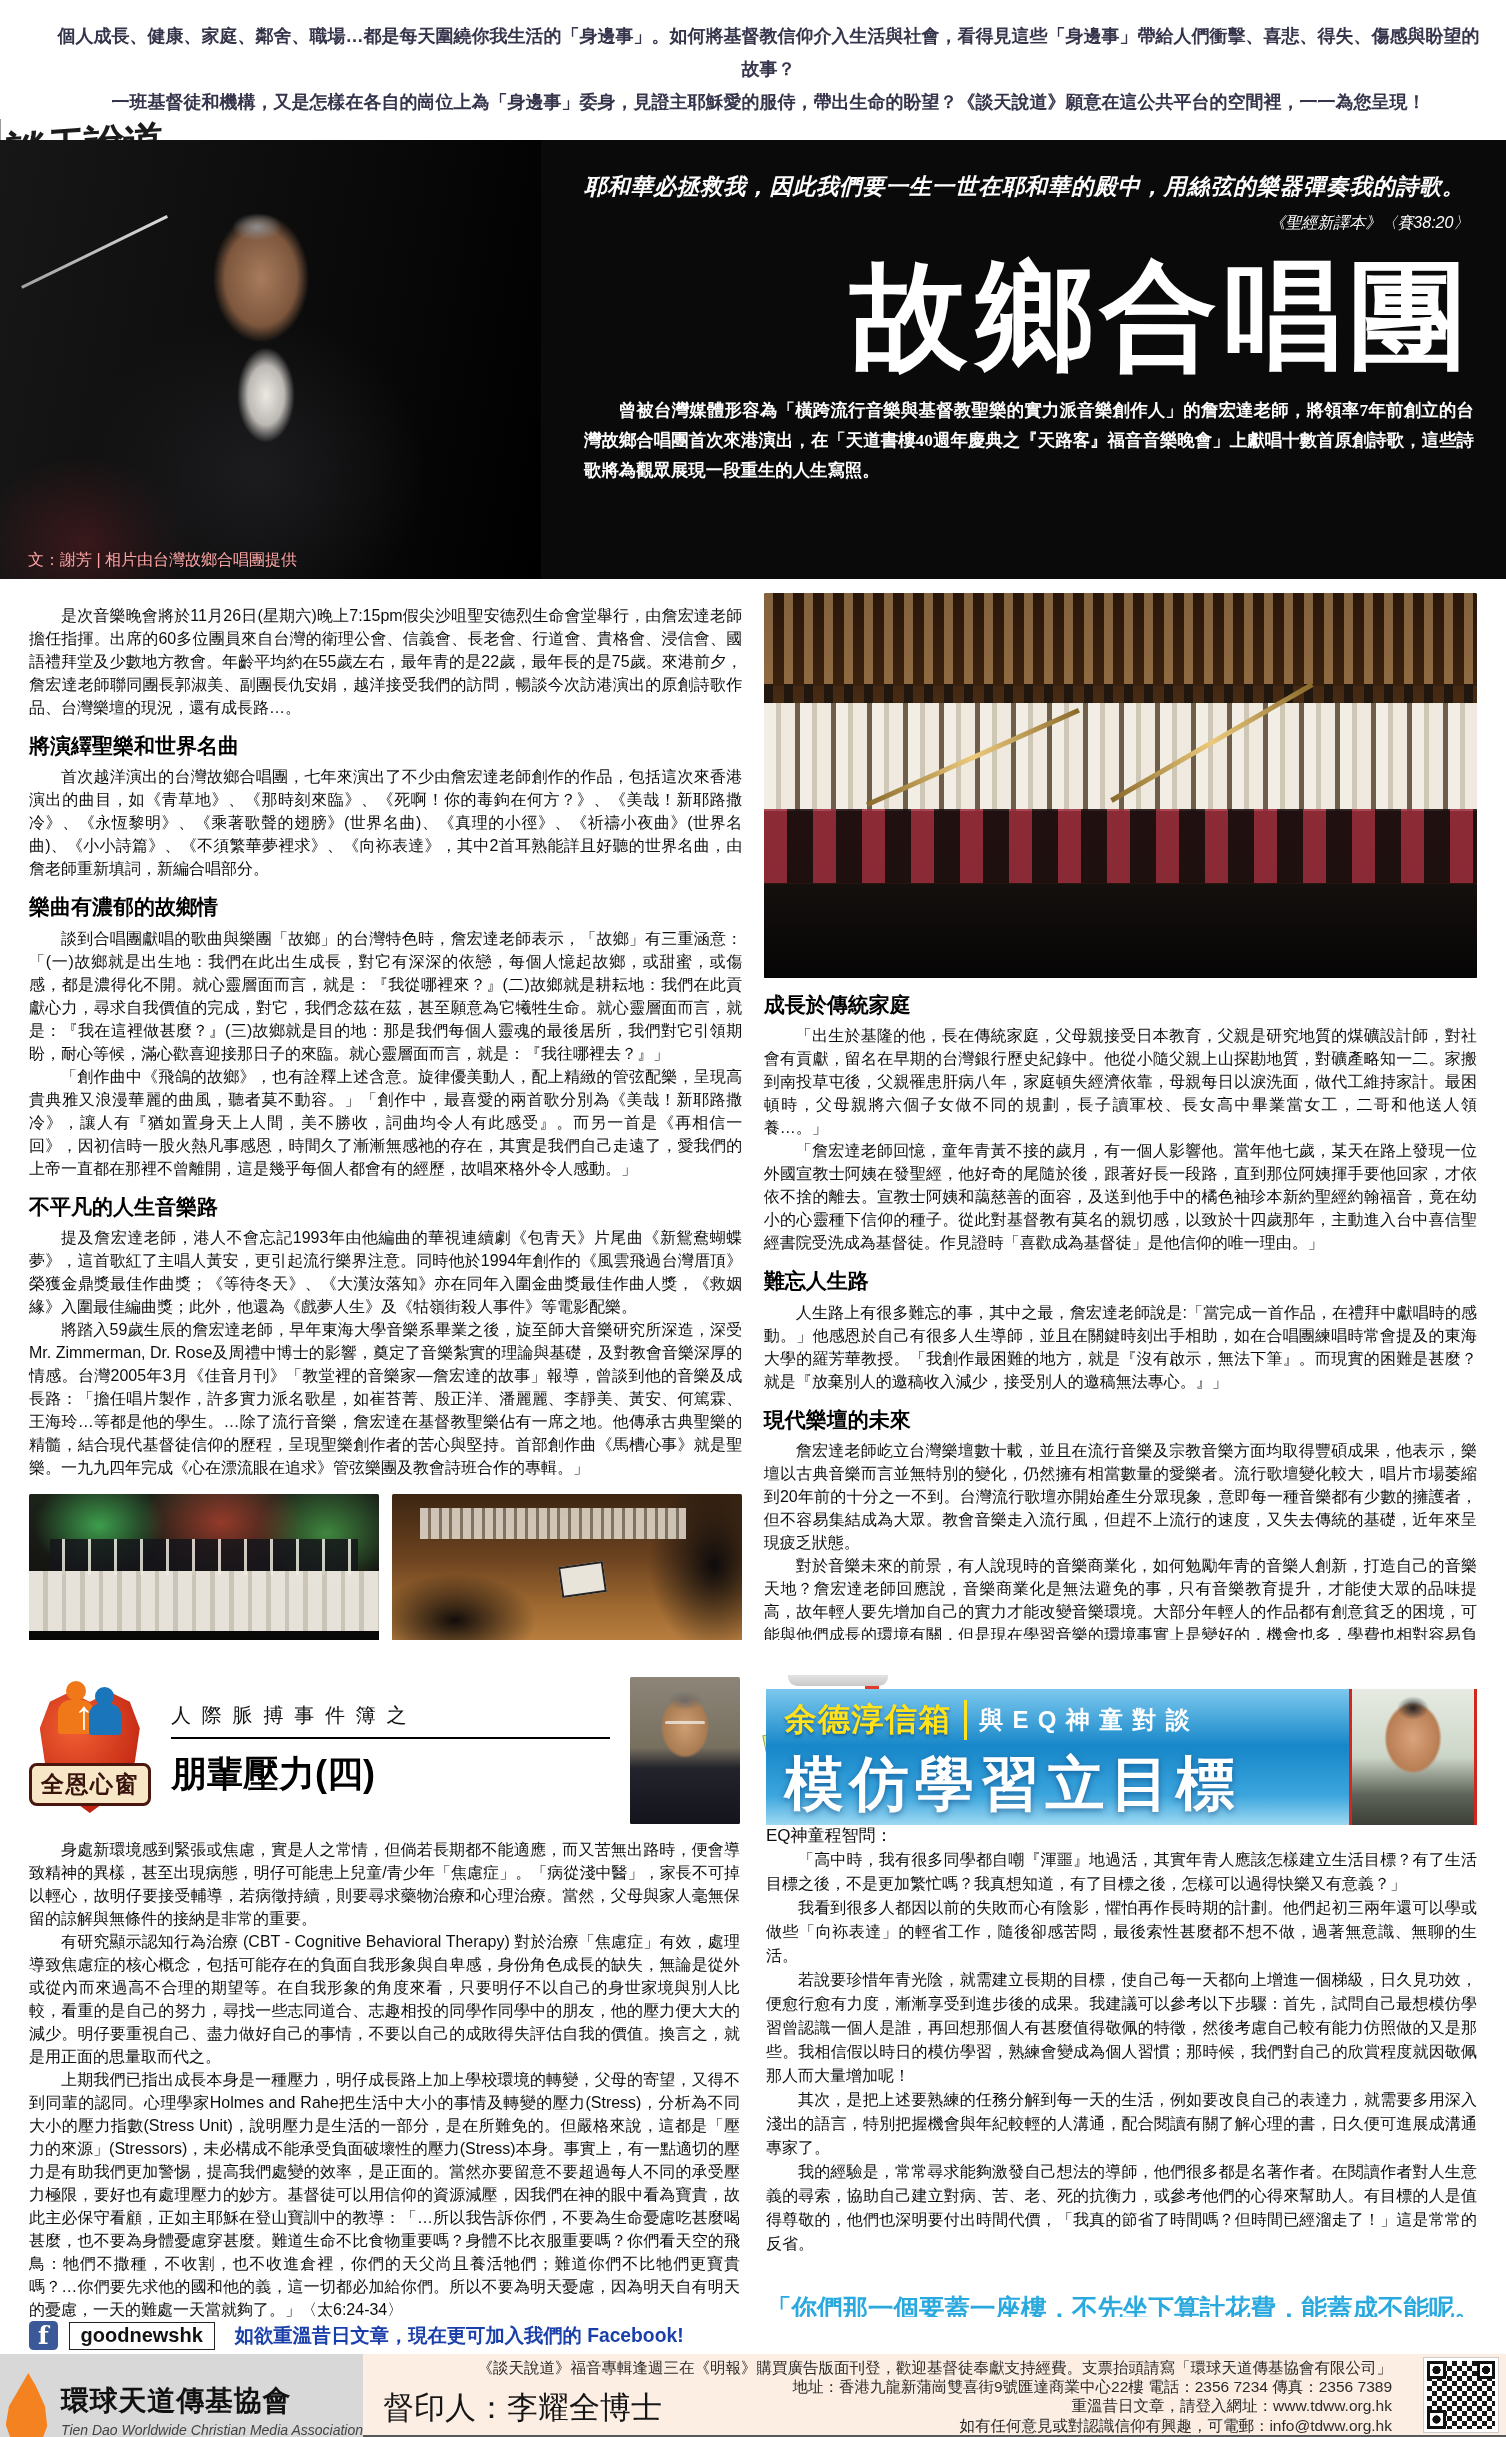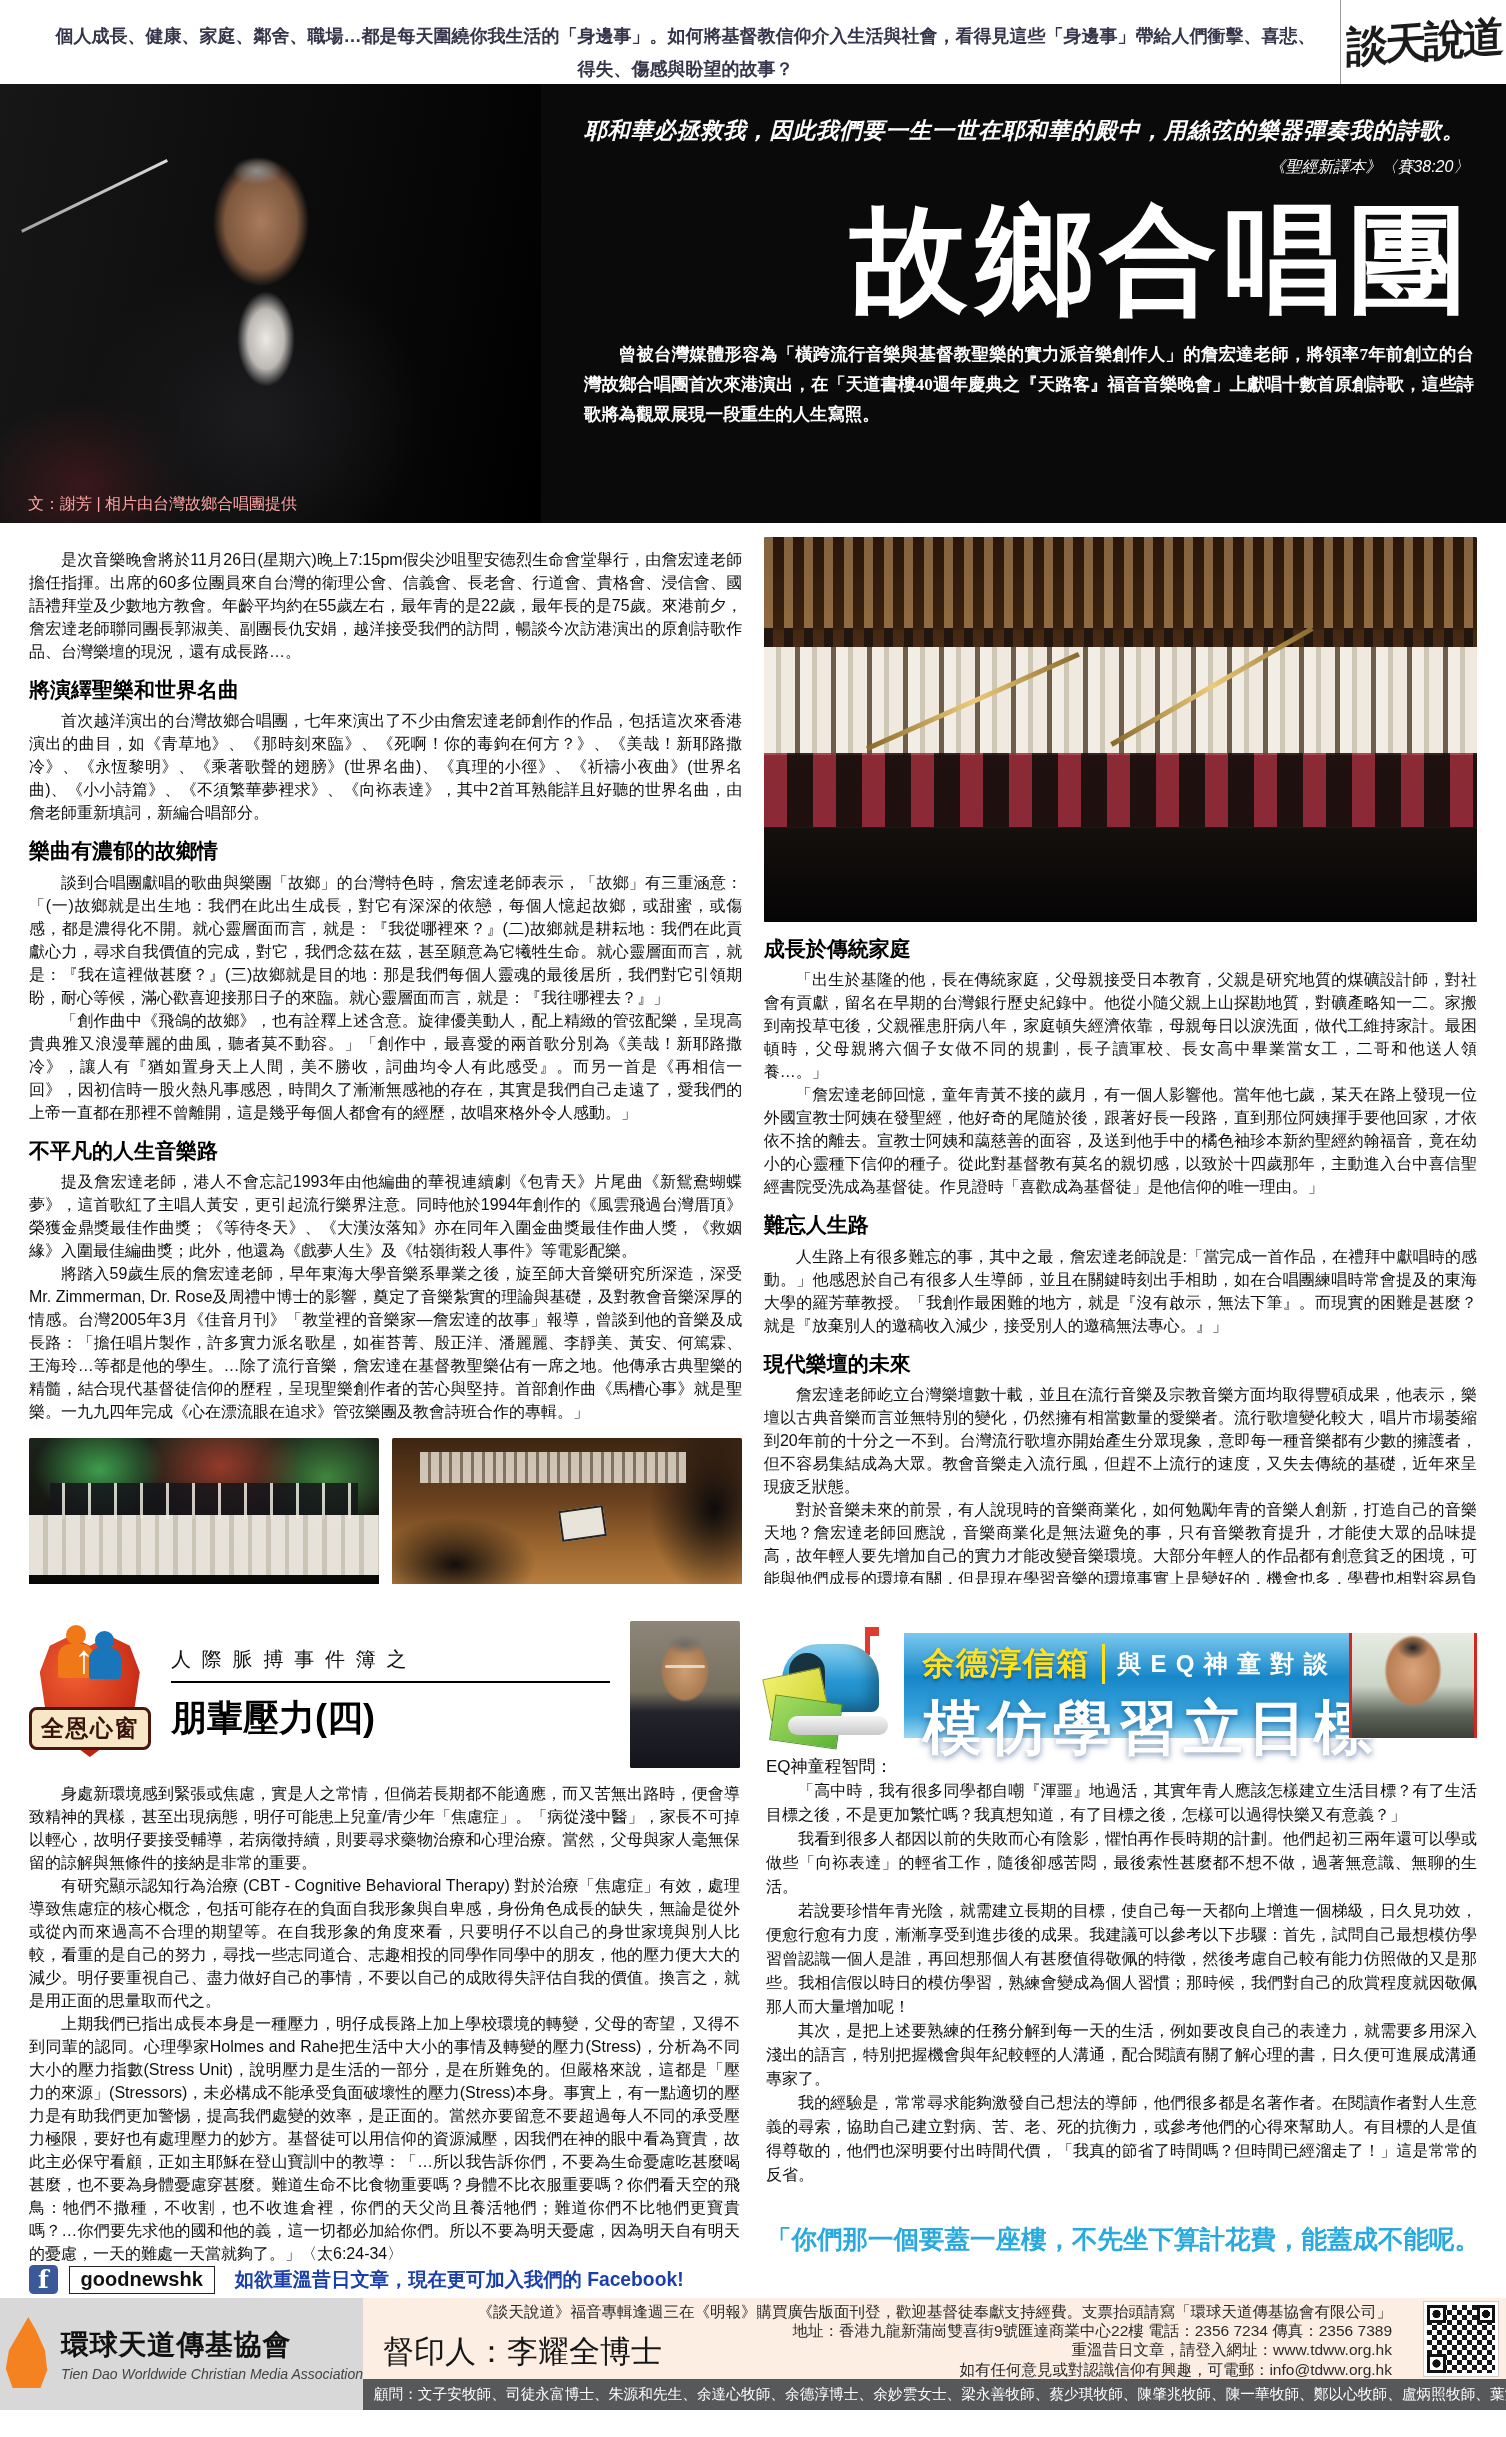--- a/index.html
+++ b/index.html
@@ -3,21 +3,21 @@
 <meta charset="utf-8">
 <style>
   * { box-sizing: border-box; }
   html,body { margin:0; padding:0; background:#888; }
   .page {
     width:1506px; height:2438px; background:#fff; position:relative;
     font-family:"Liberation Sans","DejaVu Sans",sans-serif; color:#111;
     margin:0 auto; overflow:hidden;
   }
   
-  .masthead { height:84px; display:flex; }
+  .masthead { height:140px; display:flex;flex-direction:column; }
   .mast-text { flex:1; padding:20px 23px 0 54px; text-align:center;
     font-size:18px; font-weight:600; color:#34344a; line-height:33px; }
   .mast-text p { margin:0; }
   .mast-logo { width:166px; border-left:1.5px solid #9a9a9a; display:flex;
     align-items:center; justify-content:center; }
   .mast-logo span { font-family:"DejaVu Serif","Liberation Serif",serif;
     font-size:42px; font-weight:900; color:#1c1c1c; transform:rotate(-4deg) skewX(-4deg);
     letter-spacing:-3.1px; }
   
   .hero { position:relative; height:439px; background:#0a0a0a; overflow:hidden; }
@@ -121,21 +121,21 @@
   .portrait { flex:none; }
   .portrait-lee { width:110px; height:147px; background:
       radial-gradient(ellipse 26px 14px at 50% 16%, #6b6b6b, rgba(0,0,0,0) 70%),
       radial-gradient(ellipse 31px 40px at 50% 34%, #cf9f72, #a97b52 70%, rgba(0,0,0,0) 78%),
       linear-gradient(180deg,#8d8578 0%, #77705f 48%, #23232b 62%, #14141c 100%); }
   .portrait-lee i { position:absolute; left:32%; top:30%; width:36%; height:3.1px;
     background:rgba(245,245,245,.7); border-radius:1.5px; }
   .counsel-body { margin-top:12.4px; }
   
   .eq-col { padding-top:14px; }
-  .eq-banner { display:flex; height:105px; }
+  .eq-banner { display:flex; height:118px;flex-direction:column; }
   .mailbox { position:relative; width:138px; flex:none; }
   .mb-body { position:absolute; left:15.5px; top:10.8px; width:97px; height:68px;
     background:linear-gradient(180deg,#8ed4f2,#2596d1 55%,#1b7fb6);
     border-radius:36px 36px 7.7px 7.7px; box-shadow:inset -9.3px -6.2px 12.4px rgba(0,0,0,.28); }
   .mb-hole { position:absolute; left:23px; top:20px; width:36px; height:46px;
     background:#17333f; border-radius:18.6px 18.6px 3.1px 3.1px; }
   .mb-flag { position:absolute; left:99px; top:-6.2px; width:5.4px; height:28px; background:#e23b2e; }
   .mb-flag::after { content:""; position:absolute; left:0; top:0; width:14px; height:9.3px; background:#e23b2e; }
   .mb-env1 { position:absolute; left:0px; top:40px; width:59px; height:42px;
     background:linear-gradient(135deg,#f2f06e,#ced433); border:1.5px solid #9aa32a; transform:rotate(-12deg); }

